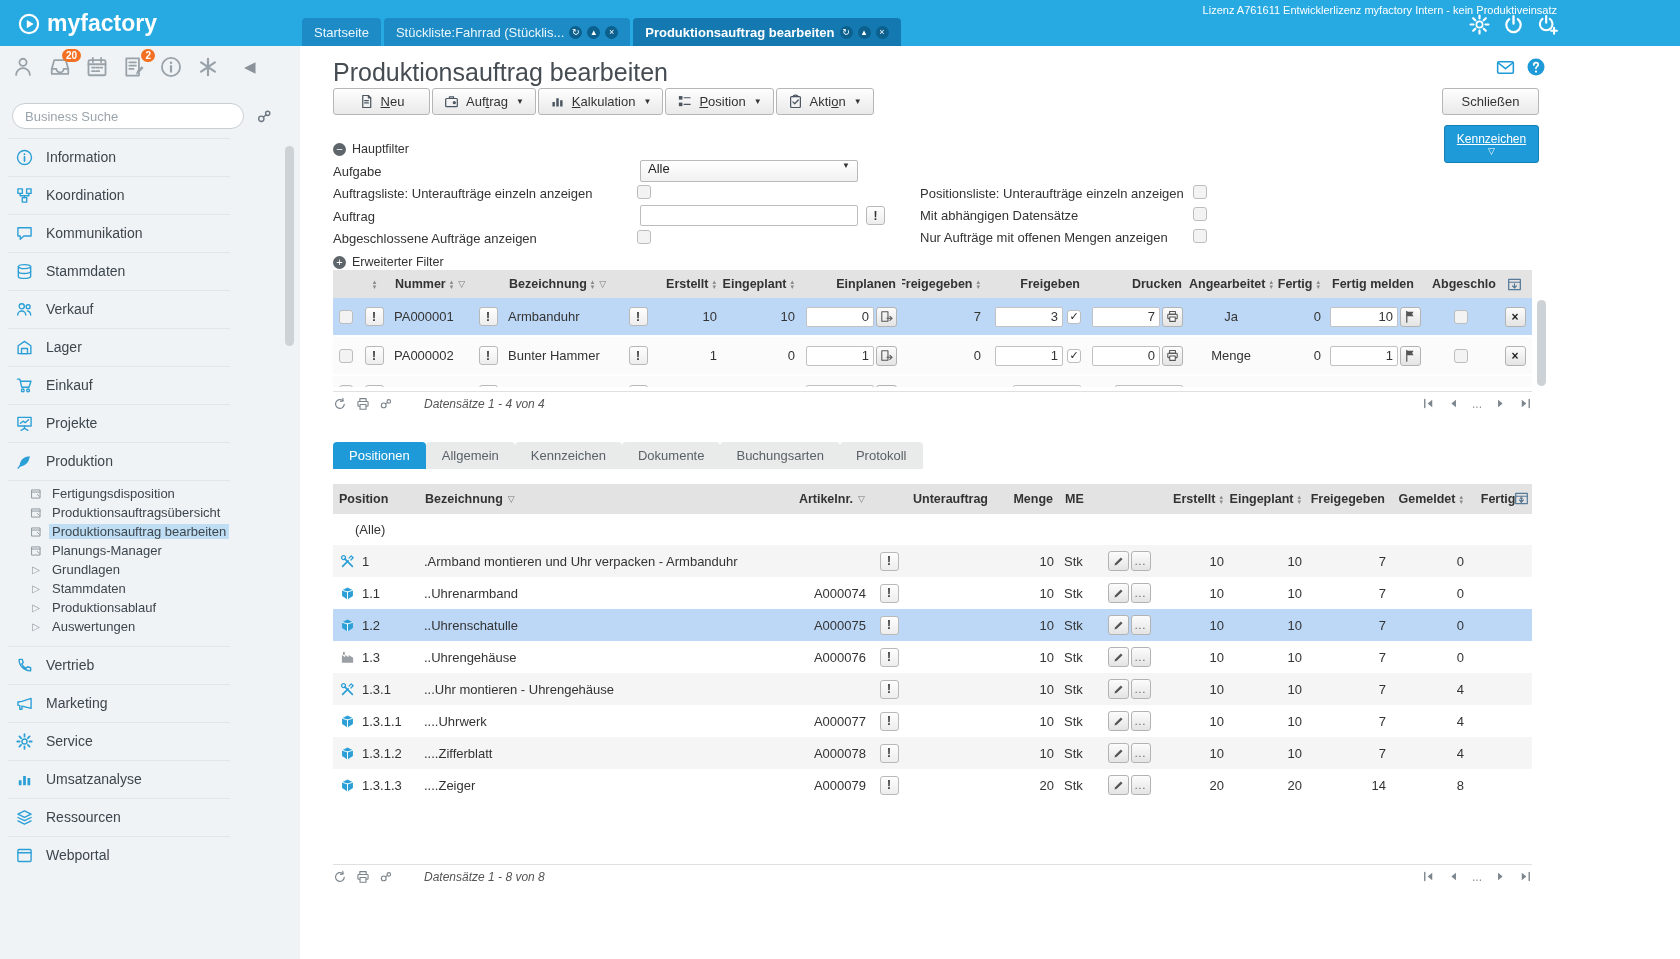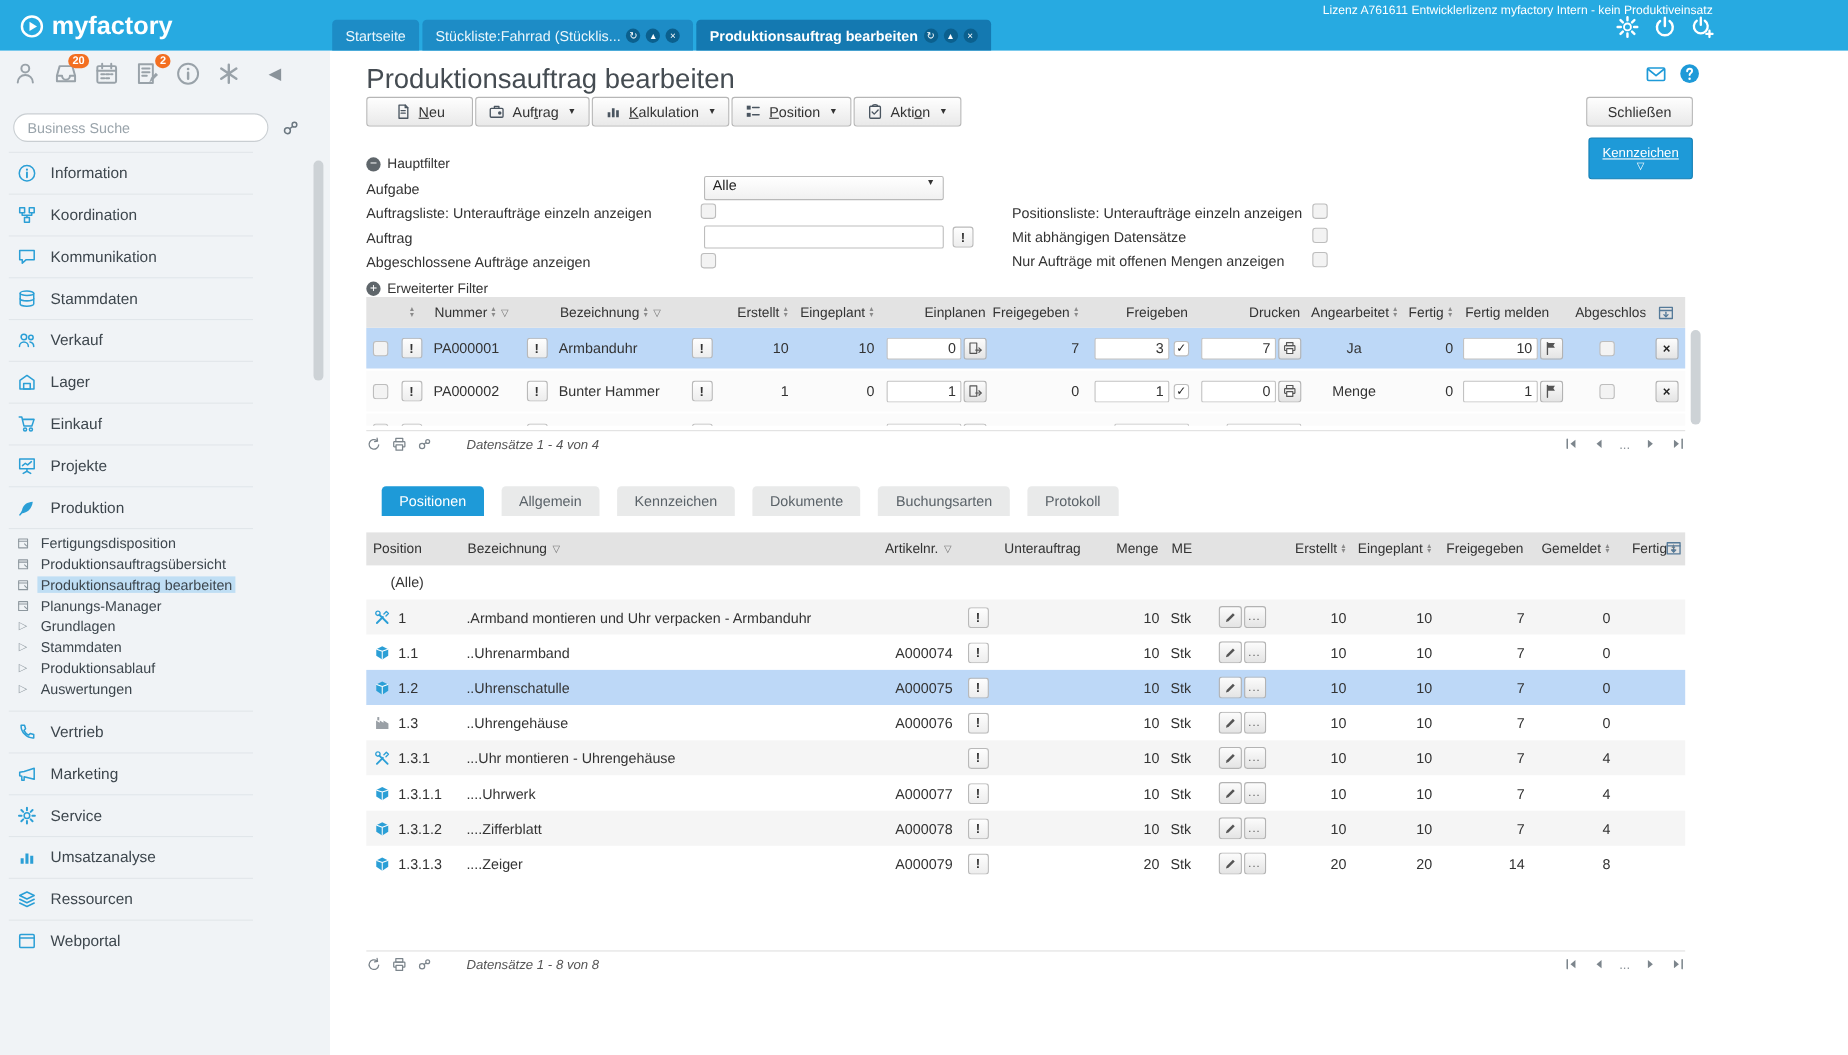--- a/index.html
+++ b/index.html
@@ -27,21 +27,21 @@
   .search-row{position:absolute;left:12px;top:57px;display:flex;align-items:center;gap:12px}
   .search{width:232px;height:26px;border:1px solid #c9ced2;border-radius:13px;padding:0 12px;font-size:13px;color:#555;background:#fff;outline:none}
   .search::placeholder{color:#9aa4ab}
   .sgear{width:17px;height:17px;color:#6b7780;cursor:pointer}
   .sidenav{position:absolute;left:0;top:92px;width:286px}
   .nav-item{position:relative;display:flex;align-items:center;gap:13px;height:38px;padding-left:16px;font-size:14px;color:#3d464d;cursor:pointer}
   .nav-item::before{content:'';position:absolute;top:0;left:8px;right:56px;height:1px;background:#e1e6ea}
   .nav-ic{width:17px;height:17px;color:#2b9fd6}
   .nav-sub{position:relative;padding:4px 0 10px}
   .nav-sub::before{content:'';position:absolute;top:0;left:8px;right:56px;height:1px;background:#e1e6ea}
-  .sub-item{display:flex;align-items:center;gap:7px;height:19px;padding-left:15px;font-size:13px;color:#3d464d;cursor:pointer;white-space:nowrap}
+  .sub-item{display:flex;align-items:center;gap:7px;height:19px;padding-left:30px;font-size:13px;color:#3d464d;cursor:pointer;white-space:nowrap}
   .page-ic{width:12px;height:12px;color:#8d979e}
   .tri{color:#8d979e;font-size:10px;width:12px;text-align:center}
   .sub-item .lbl{padding:0 3px}
   .sub-item.sel .lbl{background:#bfdef4}
   .sb-scroll{position:absolute;right:6px;top:100px;width:9px;height:200px;background:#cdd2d6;border-radius:5px;cursor:grab}
   
   .main{position:absolute;left:300px;top:46px;width:1380px;height:913px;background:#fff}
   .page-title{position:absolute;left:33px;top:12px;font-size:25px;color:#454c52;font-weight:400}
   .mail-ic{position:absolute;left:1196px;top:12px;width:19px;height:19px;color:#1e9ad8;cursor:pointer}
   .help-ic{position:absolute;left:1226px;top:11px;width:20px;height:20px;color:#1e9ad8;cursor:pointer}
@@ -60,21 +60,21 @@
   .sel-arrow{font-size:8px;color:#333}
   .cbx{width:14px;height:14px;border:1px solid #bdbdbd;border-radius:3px;background:#f3f3f3;display:inline-flex;align-items:center;justify-content:center;font-size:11px;color:#222;cursor:pointer;flex:none}
   .cbx.on{background:#fff;font-weight:bold}
   .f-cb{position:absolute}
   .txt-input{position:absolute;width:218px;height:21px;border:1px solid #bdbdbd;border-radius:2px;font-size:13px;padding:0 5px;outline:none}
   .excl{width:19px;height:19px;border:1px solid #b9b9b9;border-radius:3px;background:linear-gradient(#fefefe,#ededed);display:inline-flex;align-items:center;justify-content:center;font-weight:bold;font-size:12px;color:#333;cursor:pointer;flex:none;font-family:inherit}
   .excl.abs{position:absolute}
   
   .otable{position:absolute;left:33px;top:224px;width:1199px}
   .ptable{position:absolute;left:33px;top:438px;width:1199px}
-  .thead{display:flex;height:28px;background:#e3e3e3;align-items:flex-start;font-weight:normal;font-size:12.5px;color:#333;position:relative}
+  .thead{display:flex;height:28px;background:#e3e3e3;align-items:flex-start;font-weight:bold;font-size:12.5px;color:#333;position:relative}
   .ptable .thead{height:30px}
   .th{padding:0 6px;white-space:nowrap;overflow:hidden;display:flex;align-items:center;gap:3px;flex:none;height:100%}
   .th.r{justify-content:flex-end}.th.c{justify-content:center}
   .sort{display:inline-flex;flex-direction:column;margin-left:1px}
   .sort i{font-style:normal;font-size:7px;line-height:5px;color:#8a8a8a}
   .funnel{font-size:9px;color:#777;margin-left:2px}
   .cfg{width:15px;height:15px;color:#557a99}
   .cfg-abs{position:absolute;right:3px;top:7px}
   .trow{display:flex;align-items:center;height:37px;background:#fbfbfb}
   .trow + .trow{margin-top:2px}
@@ -86,21 +86,21 @@
   .mini-btn{width:21px;height:20px;margin-left:2px;border:1px solid #b3b3b3;border-radius:3px;background:linear-gradient(#fcfcfc,#e4e4e4);display:inline-flex;align-items:center;justify-content:center;color:#555;cursor:pointer;flex:none;font-family:inherit}
   .mini-btn .icn{width:13px;height:13px}
   .mini-btn.xb{font-size:12px;font-weight:bold;color:#222}
   .mini-btn.dots{font-size:10px;letter-spacing:1px;width:20px}
   .tfoot{position:absolute;left:33px;width:1199px;height:24px;border-top:1px solid #e0e0e0;display:flex;align-items:center;font-size:12px;color:#555}
   .tfoot .f-ic{width:14px;height:14px;color:#7c858c;margin-right:9px;cursor:pointer}
   .ftext{font-style:italic;margin-left:22px;color:#555}
   .pager{margin-left:auto;display:flex;align-items:center;gap:12px;color:#8b9298;font-size:12px}
   .pager .f-ic{margin:0;width:13px;height:13px}
   .o-scroll{position:absolute;left:1237px;top:254px;width:9px;height:86px;background:#cdd2d6;border-radius:5px;cursor:grab}
-  .dtabs{position:absolute;left:47px;top:396px;display:flex;gap:16px}
+  .dtabs{position:absolute;left:33px;top:396px;display:flex;gap:0}
   .dtab{height:27px;padding:0 16px;display:flex;align-items:center;background:#e9eaea;color:#5a6268;font-size:13px;border-radius:4px 4px 0 0;cursor:pointer}
   .dtab.active{background:#1e9ad8;color:#fff}
   .alle-row{height:31px;display:flex;align-items:center;padding-left:22px;font-size:13px;color:#333;cursor:pointer}
   .prow{display:flex;align-items:center;height:32px;font-size:13px;color:#333;background:#fff}
   .prow.odd{background:#f5f5f5}
   .prow.sel{background:#bdd8f7}
   .pos-ic{width:15px;height:15px;margin:0 7px 0 2px}
   .pos-ic.op,.pos-ic.mat{color:#2b9fd6}
   .pos-ic.prod{color:#9aa0a6}
 </style>

